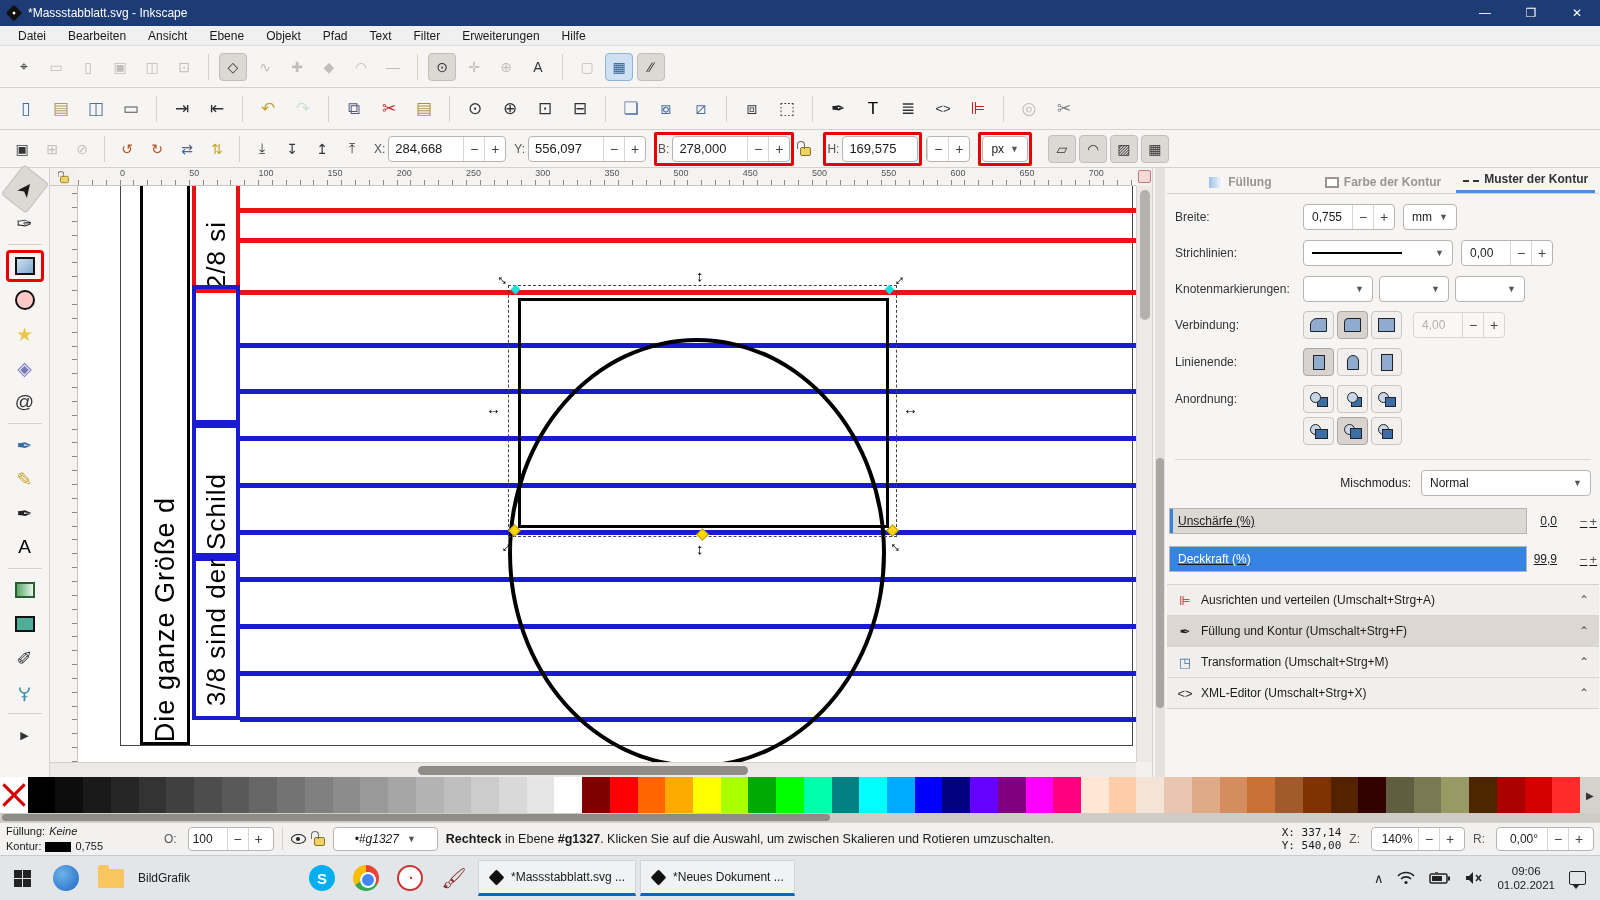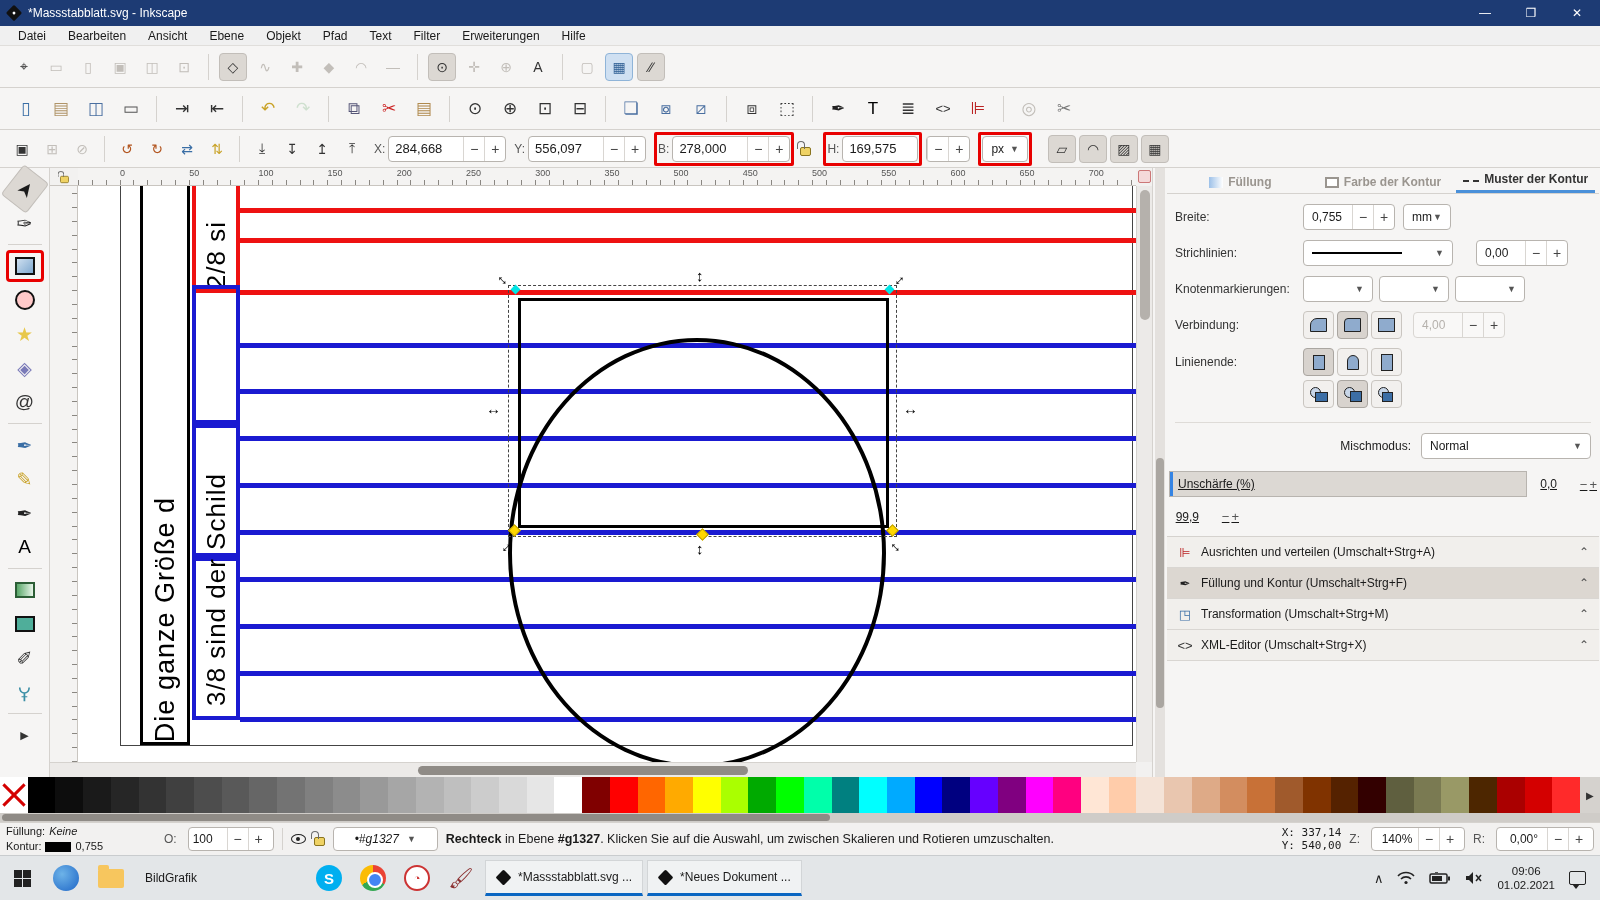--- a/index.html
+++ b/index.html
@@ -88,21 +88,21 @@
   .dtab.active { color:#333; border-bottom:3px solid #4a90d9; }
   .dtab .ticon { width:14px; height:11px; display:inline-block; }
   .ticon.grad { background:linear-gradient(90deg,#9cc0e8,#fff); }
   .ticon.sq { border:2px solid #9a958f; background:#fff; }
   .ticon.dash { border-bottom:2px dashed #333; height:6px; width:16px; position:relative; }
   .drow { display:flex; align-items:center; margin:9px 8px 0 8px; min-height:27px; }
   .dlabel { width:128px; color:#333; }
   .dfield { display:flex; align-items:center; background:#fff; border:1px solid #b8b4af; border-radius:4px; height:26px; }
   .dfield .v { padding:0 8px; min-width:48px; }
   .dfield.dis { color:#b5b1ac; border-color:#d9d6d2; background:#f9f8f7; }
-  .ddd { display:flex; align-items:center; justify-content:space-between; background:#fff; border:1px solid #b8b4af; border-radius:4px; height:26px; padding:0 8px; gap:1px; }
+  .ddd { display:flex; align-items:center; justify-content:space-between; background:#fff; border:1px solid #b8b4af; border-radius:4px; height:26px; padding:0 8px; gap:7px; }
   .ibtn { width:31px; height:28px; border:1px solid #c9c5c0; border-radius:4px; background:#f2f0ee; display:flex; align-items:center; justify-content:center; margin-right:3px; }
   .ibtn.pressed { background:#d8d3ce; border-color:#aaa6a1; }
   .mini-shape { width:17px; height:14px; background:#8fabcd; border:1px solid #222; border-radius:3px 0 0 0; }
   .mini-cap { width:12px; height:15px; background:#8fabcd; border:1px solid #222; }
   .mini-cap.round { border-radius:6px 6px 0 0; }
   .mini-ord { position:relative; width:18px; height:15px; }
   .mini-ord .c { position:absolute; left:0; top:0; width:11px; height:11px; border-radius:50%; background:#c8d6e8; border:1px solid #222; }
   .mini-ord .s { position:absolute; right:0; bottom:0; width:11px; height:10px; background:#3c6ea5; border:1px solid #222; }
   #mixrow { display:flex; align-items:center; justify-content:flex-end; gap:10px; margin:14px 8px 0 8px; padding-top:10px; border-top:1px solid #dedbd7; }
   .slider { display:flex; align-items:center; margin:12px 2px 0 2px;text-decoration:underline; }
@@ -143,21 +143,21 @@
   .sb-sep { width:1px; height:22px; background:#d5d2ce; }
 
   
   #taskbar { position:absolute; left:0; top:855px; width:1600px; height:45px; background:#e3e6e8; border-top:1px solid #c9ccce; display:flex; align-items:center; }
   .tb-item { width:44px; height:100%; display:flex; align-items:center; justify-content:center; }
   .winlogo { width:17px; height:17px; display:grid; grid-template-columns:8px 8px; grid-template-rows:8px 8px; gap:1px; }
   .winlogo span { background:#222; }
   .circ { width:26px; height:26px; border-radius:50%; display:flex; align-items:center; justify-content:center; color:#fff; font-weight:bold; font-size:15px; }
   .folder { width:26px; height:19px; background:#f7c65e; border-radius:2px; position:relative; }
   .folder::before { content:""; position:absolute; left:0; top:-4px; width:11px; height:5px; background:#f7c65e; border-radius:2px 2px 0 0; }
-  .tb-label { margin-left:21px; font-size:12px; }
+  .tb-label { margin-left:14px; font-size:12px; }
   .tb-win { height:36px; margin:0 2px; padding:0 10px; display:flex; align-items:center; gap:7px; background:#f0f2f3; border:1px solid #d2d5d7; border-bottom:3px solid #0a66c2; max-width:170px; }
   .tb-win .ilogo { width:15px; height:15px; background:#111; transform:rotate(45deg) scale(.75); border-radius:2px; }
   .tb-win .wl { white-space:nowrap; overflow:hidden; text-overflow:ellipsis; font-size:12px; }
   #tray { margin-left:auto; display:flex; align-items:center; gap:14px; padding-right:14px; }
   #tray .tico { font-size:13px; color:#222; }
   #clock { text-align:center; font-size:11.5px; line-height:14px; }
   .actioncenter { width:17px; height:14px; border:1.6px solid #222; border-radius:2px; position:relative; }
   .actioncenter::after { content:""; position:absolute; left:2px; bottom:-5px; border-left:4px solid transparent; border-right:4px solid transparent; border-top:5px solid #222; }
   .chromeball { width:26px; height:26px; border-radius:50%; background:conic-gradient(#ea4335 0 33%,#34a853 33% 66%,#fbbc05 66% 100%); position:relative; }
   .chromeball::after { content:""; position:absolute; left:7px; top:7px; width:12px; height:12px; border-radius:50%; background:#4285f4; border:2px solid #fff; }
@@ -474,21 +474,21 @@
             <span class="ddarrow">▼</span>
         </span>
       </div>
 
       <div class="drow">
         <span class="dlabel">Strichlinien:</span>
         <span class="ddd" style="width:150px;">
           <span style="display:inline-block;width:90px;border-top:2.5px solid #000;"></span>
             <span class="ddarrow">▼</span>
         </span>
-        <span class="dfield" style="margin-left:23px;align-items:center;">
+        <span class="dfield" style="margin-left:8px;align-items:center;">
           <span class="v">0,00</span>
           <span class="fstep">
               <span>−</span>
               <span>+</span>
             </span>
         </span>
       </div>
 
       <div class="drow">
         <span class="dlabel">Knotenmarkierungen:</span>
@@ -532,20 +532,41 @@
             <span class="mini-cap"></span>
           </span>
         <span class="ibtn">
             <span class="mini-cap round"></span>
           </span>
         <span class="ibtn">
             <span class="mini-cap" style="height:17px;"></span>
           </span>
       </div>
 
+      <div class="drow">
+        <span class="dlabel">Anordnung:</span>
+        <span class="ibtn">
+            <span class="mini-ord">
+              <span class="s"></span>
+              <span class="c"></span>
+            </span>
+          </span>
+        <span class="ibtn">
+            <span class="mini-ord">
+              <span class="s"></span>
+              <span class="c" style="left:3px;"></span>
+            </span>
+          </span>
+        <span class="ibtn">
+            <span class="mini-ord">
+              <span class="c"></span>
+              <span class="s"></span>
+            </span>
+          </span>
+      </div>
       <div class="drow" style="margin-top:4px;">
         <span class="dlabel"></span>
         <span class="ibtn">
             <span class="mini-ord">
               <span class="c"></span>
               <span class="s" style="width:13px;"></span>
             </span>
           </span>
         <span class="ibtn pressed">
             <span class="mini-ord">
@@ -575,20 +596,23 @@
               <span class="edge"></span>
               <span>Unschärfe (%)</span>
             </div>
             <span class="sval">0,0</span>
             <span class="sstep">
               <span>−</span>
               <span>+</span>
             </span>
           </div>
           <div class="slider">
+            <div class="sbar full">
+              <span>Deckkraft (%)</span>
+            </div>
             <span class="sval">99,9</span>
             <span class="sstep">
               <span>−</span>
               <span>+</span>
             </span>
           </div>
         </div>
 
       <div id="dpanels">
           <div class="dpanel">

